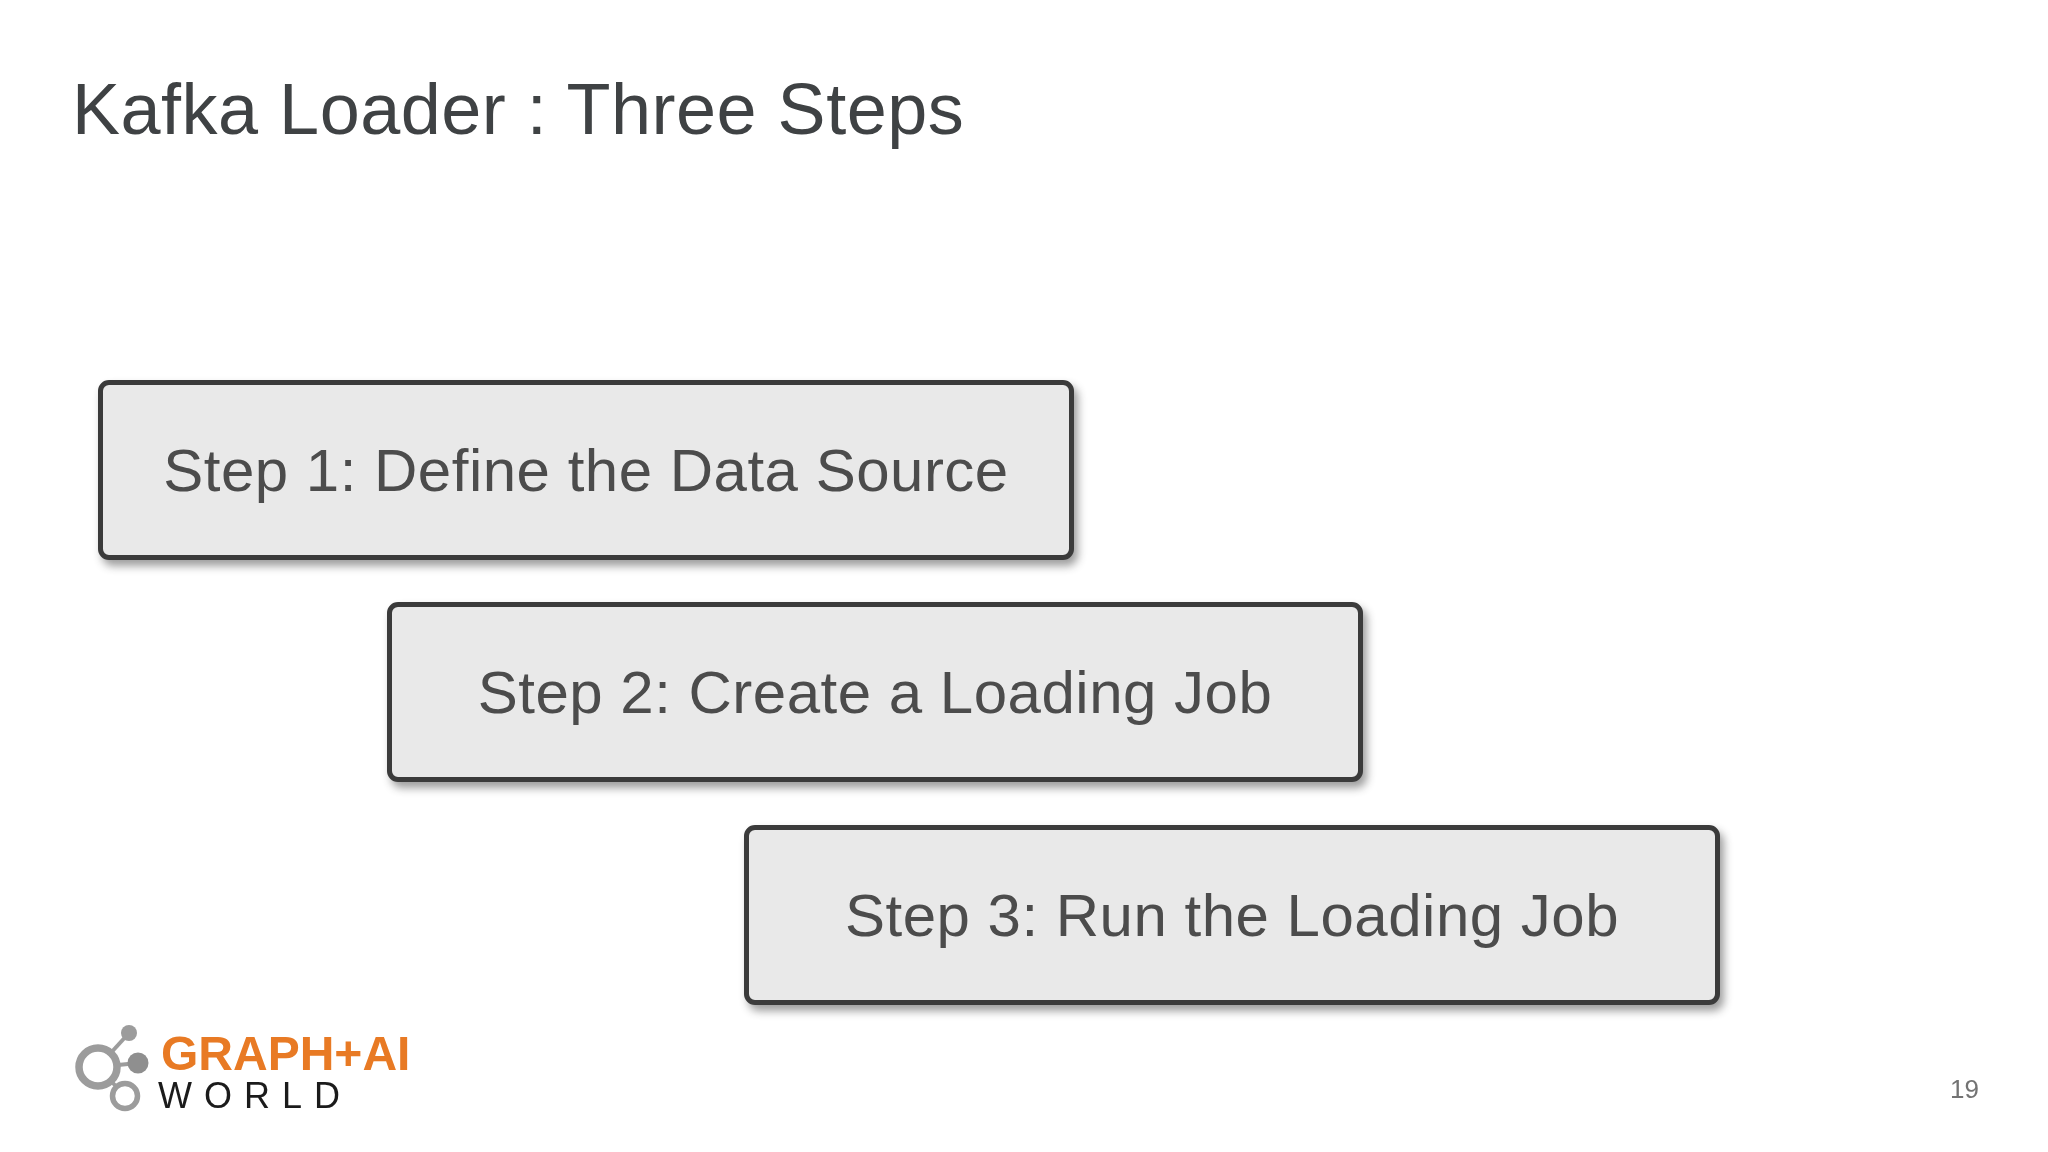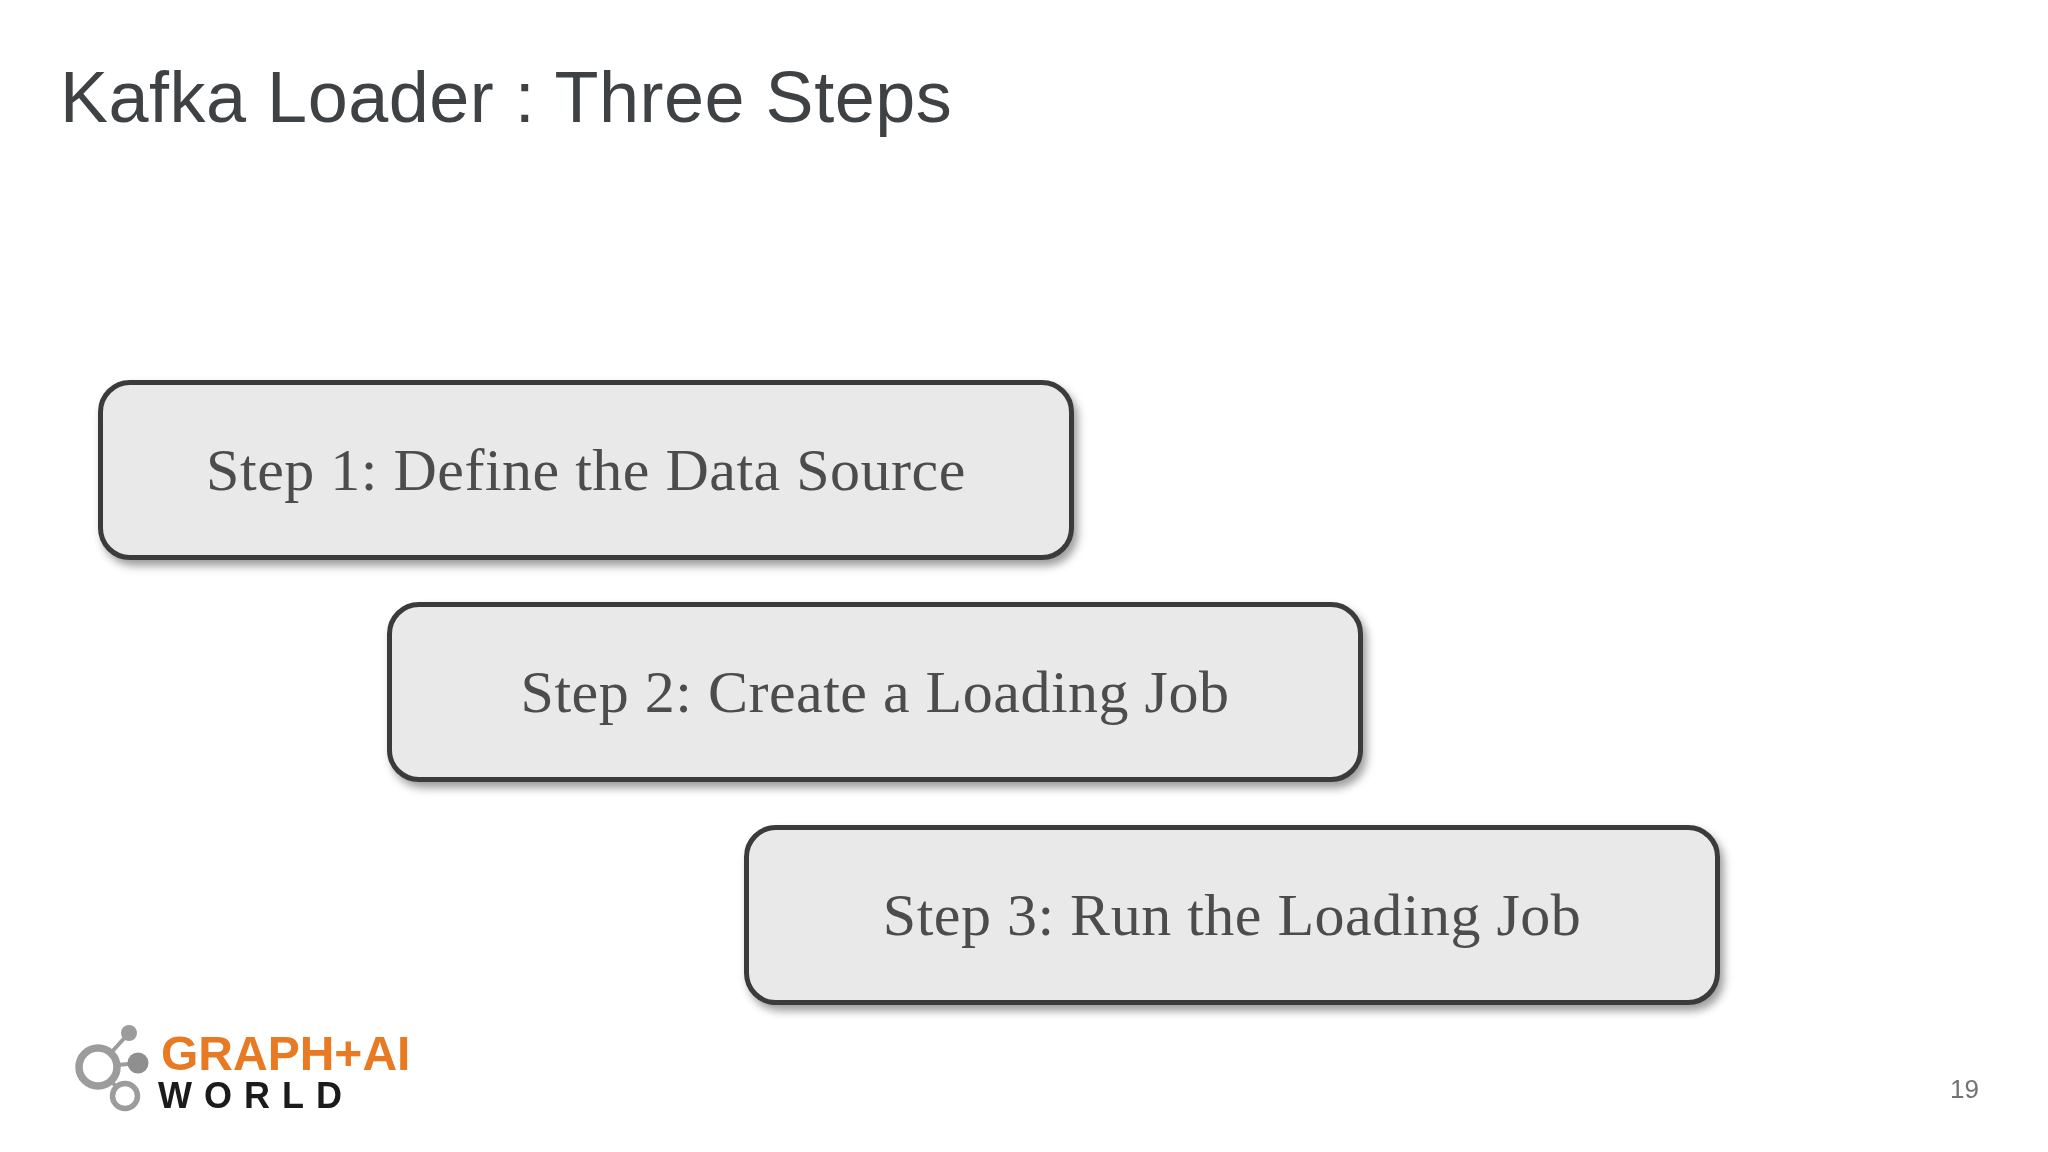--- a/index.html
+++ b/index.html
@@ -9,21 +9,21 @@
     height: 1152px;
     background: #ffffff;
     overflow: hidden;
     font-family: "Liberation Sans", sans-serif;
   }
 
   .title {
     position: absolute;
     left: 60px;
     top: 58px;
-    margin: 0;
+    margin: 12px;
     font-size: 72px;
     font-weight: 500;
     color: #3f4244;
     letter-spacing: 0.5px;
     line-height: 1.1;
   }
 
   .subtitle {
     position: absolute;
     left: 72px;
@@ -36,26 +36,25 @@
     line-height: 1.1;
   }
 
   .step {
     position: absolute;
     box-sizing: border-box;
     width: 976px;
     height: 180px;
     background: #e9e9e9;
     border: 5px solid #3b3b3b;
-    border-radius: 32px;
+    border-radius: 11px;
     box-shadow: 4px 6px 9px rgba(40, 40, 40, 0.45);
     display: flex;
     align-items: center;
     justify-content: center;
-    font-family: Liberation Serif, serif;
   }
   .step span {
     font-size: 60px;
     font-weight: 400;
     color: #4c4c4c;
     letter-spacing: 0.5px;
     white-space: nowrap;
   }
   .step-1 { left: 98px;  top: 380px; }
   .step-2 { left: 387px; top: 602px; }
@@ -74,21 +73,21 @@
     font-weight: 800;
     color: #e87a24;
     letter-spacing: 0px;
     line-height: 1;
   }
   .logo-bottom {
     position: absolute;
     left: 158px;
     top: 1078px;
     font-size: 36px;
-    font-weight: 700;
+    font-weight: 400;
     color: #1b1b1b;
     letter-spacing: 12px;
     line-height: 1;
   }
 
   .footer-links {
     position: absolute;
     left: 443px;
     top: 1078px;
     font-size: 20px;

